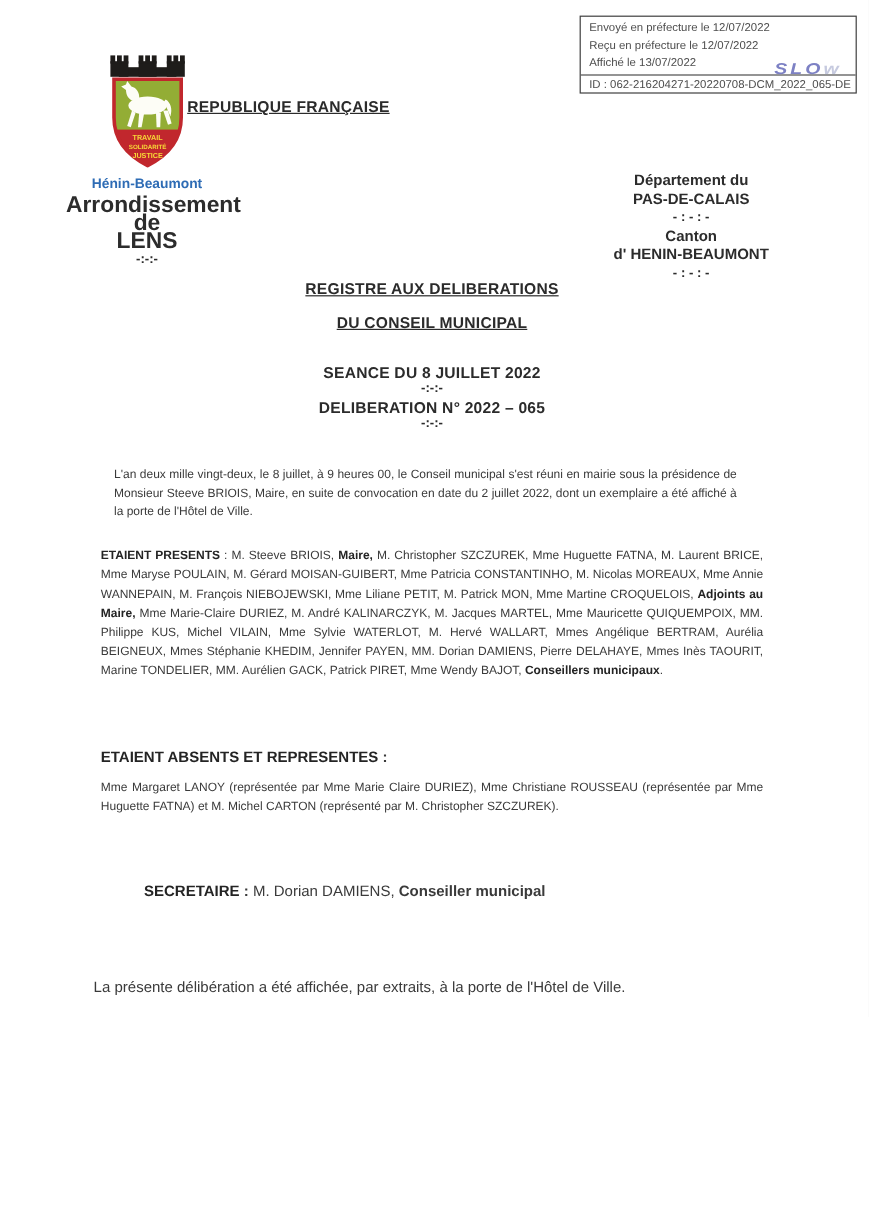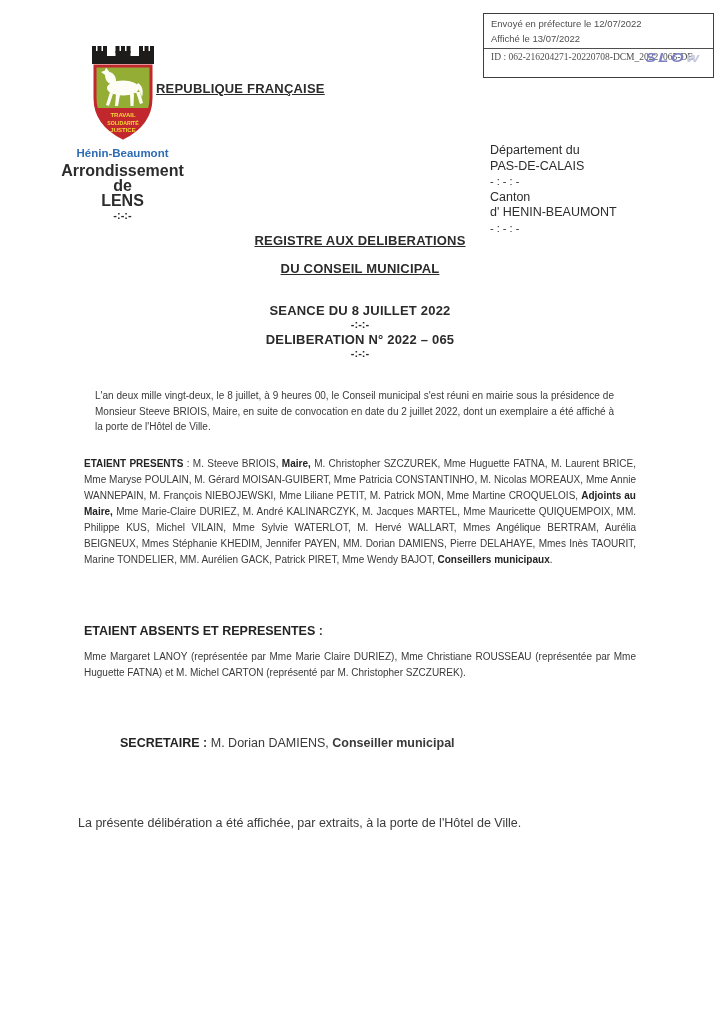--- a/index.html
+++ b/index.html
@@ -12,42 +12,42 @@
   
   .stamp{
     position:absolute;left:483px;top:13px;width:231px;height:65px;
     border:1.5px solid #3f3f3f;box-sizing:border-box;
     font-size:9.5px;color:#4e4e4e;background:#fff;
   }
   .stamp-row{padding:2.5px 0 0 7px;line-height:12px;white-space:nowrap;}
   .stamp-row.first{padding-top:4px;}
   .stamp-id{
     border-top:1px solid #4e4e4e;margin-top:3px;padding:2px 0 0 7px;
-    line-height:12px;white-space:nowrap;font-family:Liberation Serif, serif;
+    line-height:12px;white-space:nowrap;
   }
   .slo-logo{
     position:absolute;right:14px;top:36px;
     font-size:13px;font-weight:bold;font-style:italic;letter-spacing:2px;
     color:#7d81c4;transform:scaleX(1.25);transform-origin:right center;
   }
   .slo-wave{color:#c6cadf;letter-spacing:0;}
   
   .republique{
     position:absolute;left:156px;top:81px;width:400px;
     font-size:13px;font-weight:bold;color:#2b2b2b;text-decoration:underline;
     letter-spacing:.2px;
   }
   .left-block{position:absolute;left:55px;top:46px;width:135px;text-align:center;}
   .coa{display:inline-block;}
   .city-name{font-size:11.5px;font-weight:bold;color:#2e6cb5;margin-top:1px;line-height:13px;}
-  .arrond{font-size:16px;font-weight:bold;color:#2c2c2c;line-height:15px;margin-top:3px;}
+  .arrond{font-size:19px;font-weight:bold;color:#2c2c2c;line-height:15px;margin-top:3px;}
   .sep-small{font-size:11px;font-weight:bold;color:#2c2c2c;line-height:13px;margin-top:1px;}
   .right-block{
-    position:absolute;left:490px;top:143px;width:172px;text-align:left;
-    font-size:12.5px;font-weight:normal;color:#2c2c2c;line-height:15.5px;
+    position:absolute;left:490px;top:143px;width:172px;text-align:center;
+    font-size:12.5px;font-weight:bold;color:#2c2c2c;line-height:15.5px;
   }
   .right-block .sep{font-size:11px;}
   
   .title-line{
     position:absolute;left:62px;width:596px;text-align:center;
     font-size:13px;font-weight:bold;color:#2b2b2b;letter-spacing:.2px;
   }
   .title-line.underl{text-decoration:underline;}
   .title-sep{position:absolute;left:62px;width:596px;text-align:center;
     font-size:11px;font-weight:bold;color:#2b2b2b;}
@@ -61,20 +61,21 @@
   .para-presents{line-height:16px;}
   .single-line{position:absolute;font-size:12.5px;color:#3a3a3a;white-space:nowrap;}
 </style>
 </head>
 <body>
 
 <div class="page">
 
   <div class="stamp">
     <div class="stamp-row first">Envoyé en préfecture le 12/07/2022</div>
+    <div class="stamp-row">Reçu en préfecture le 12/07/2022</div>
     <div class="stamp-row">Affiché le 13/07/2022</div>
     <div class="slo-logo"><span>SLO</span><span class="slo-wave">w</span></div>
     <div class="stamp-id">ID : 062-216204271-20220708-DCM_2022_065-DE</div>
   </div>
 
   <div class="republique">REPUBLIQUE FRANÇAISE</div>
 
   <div class="left-block">
     <svg class="coa" width="64" height="96" viewBox="0 0 64 96">
       <defs>

